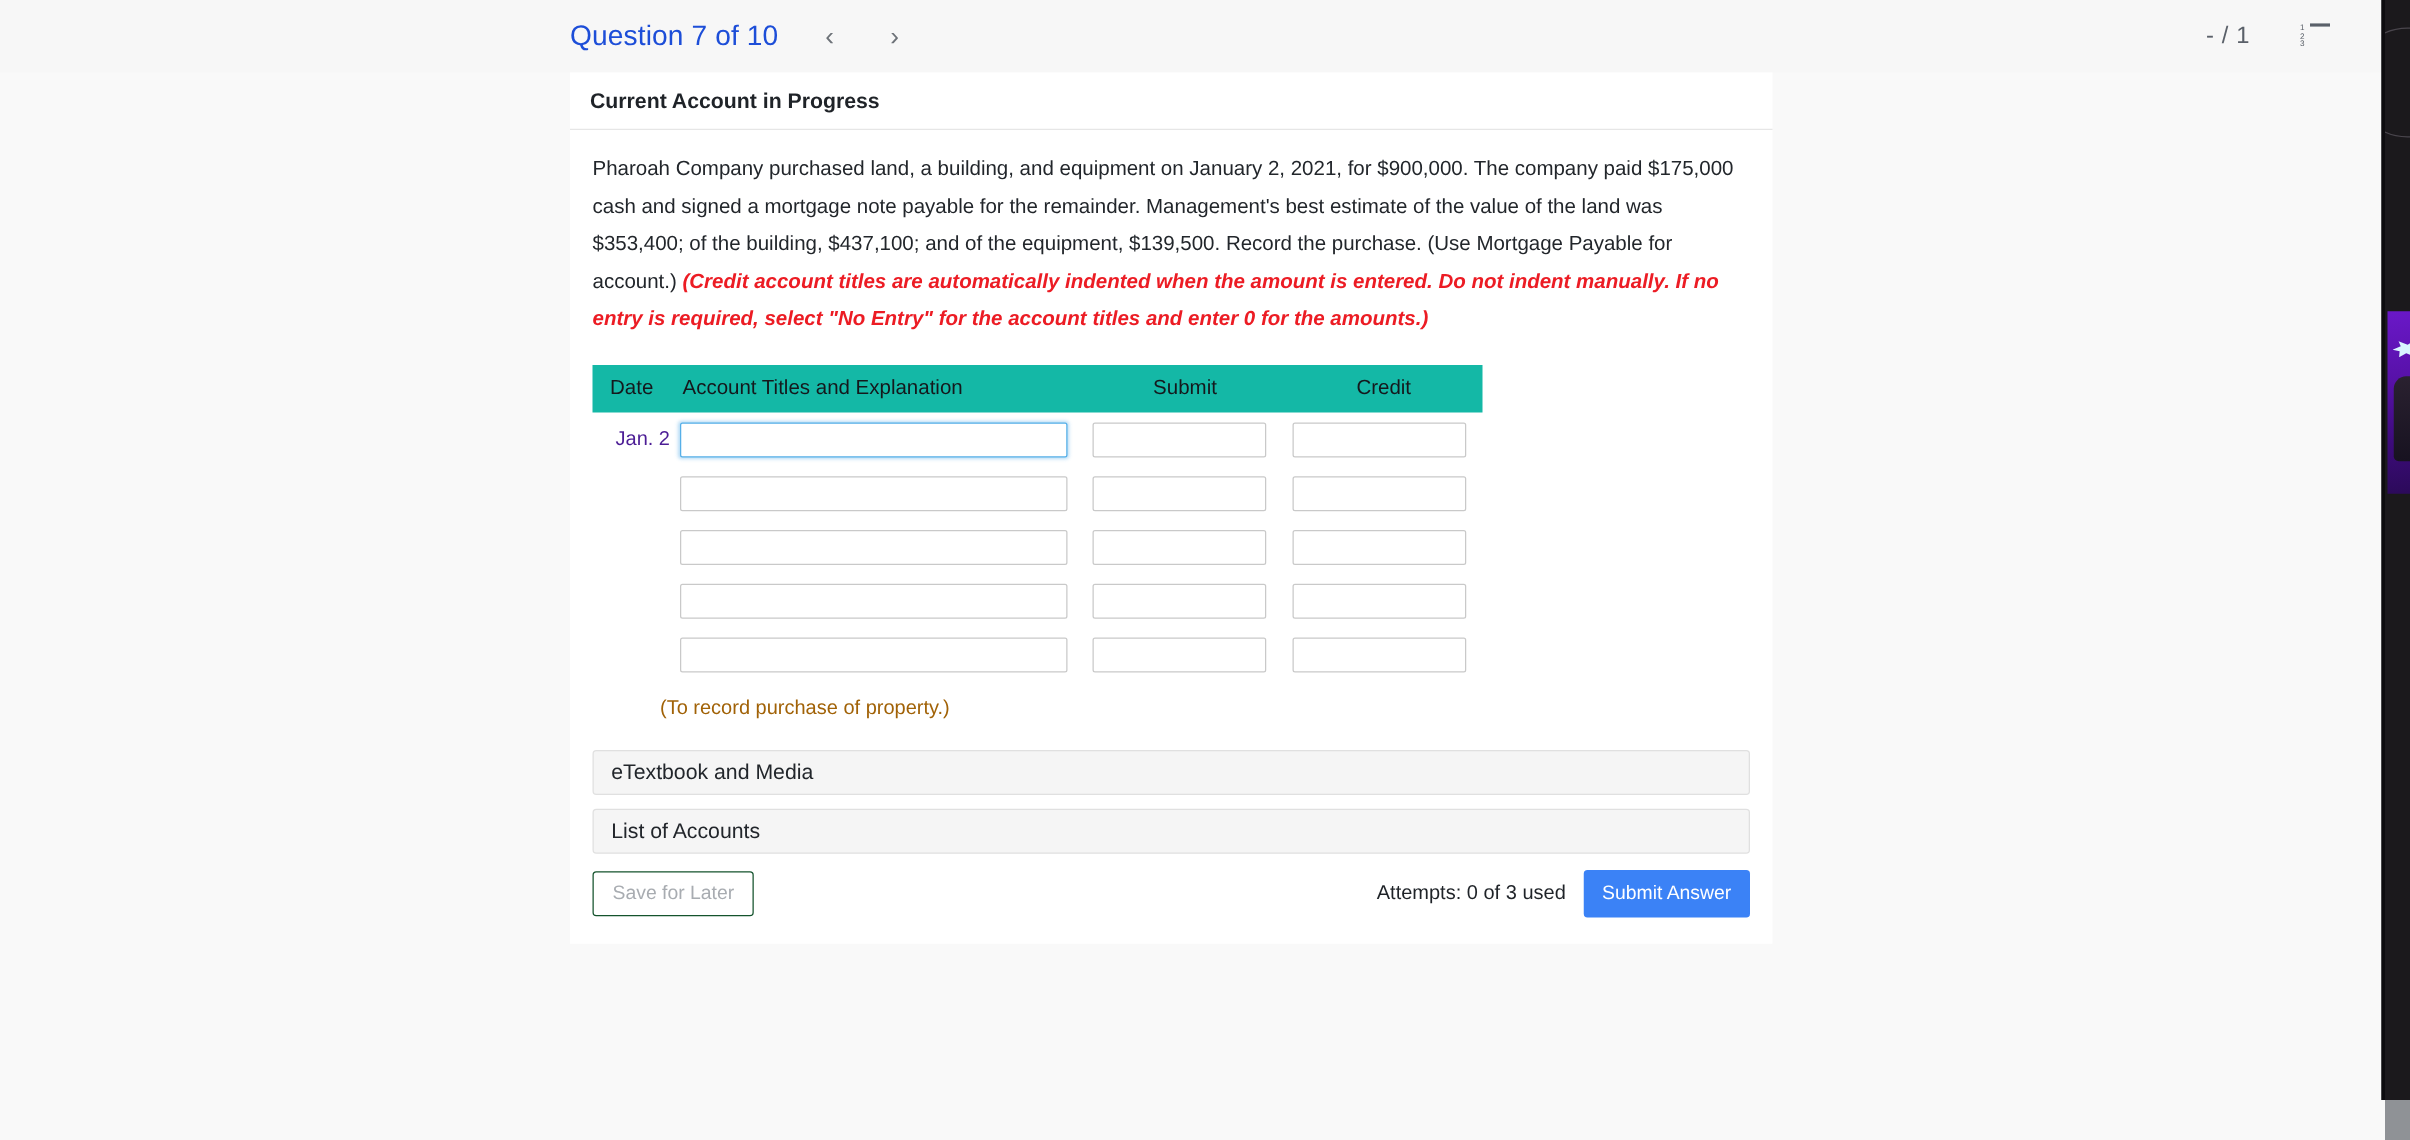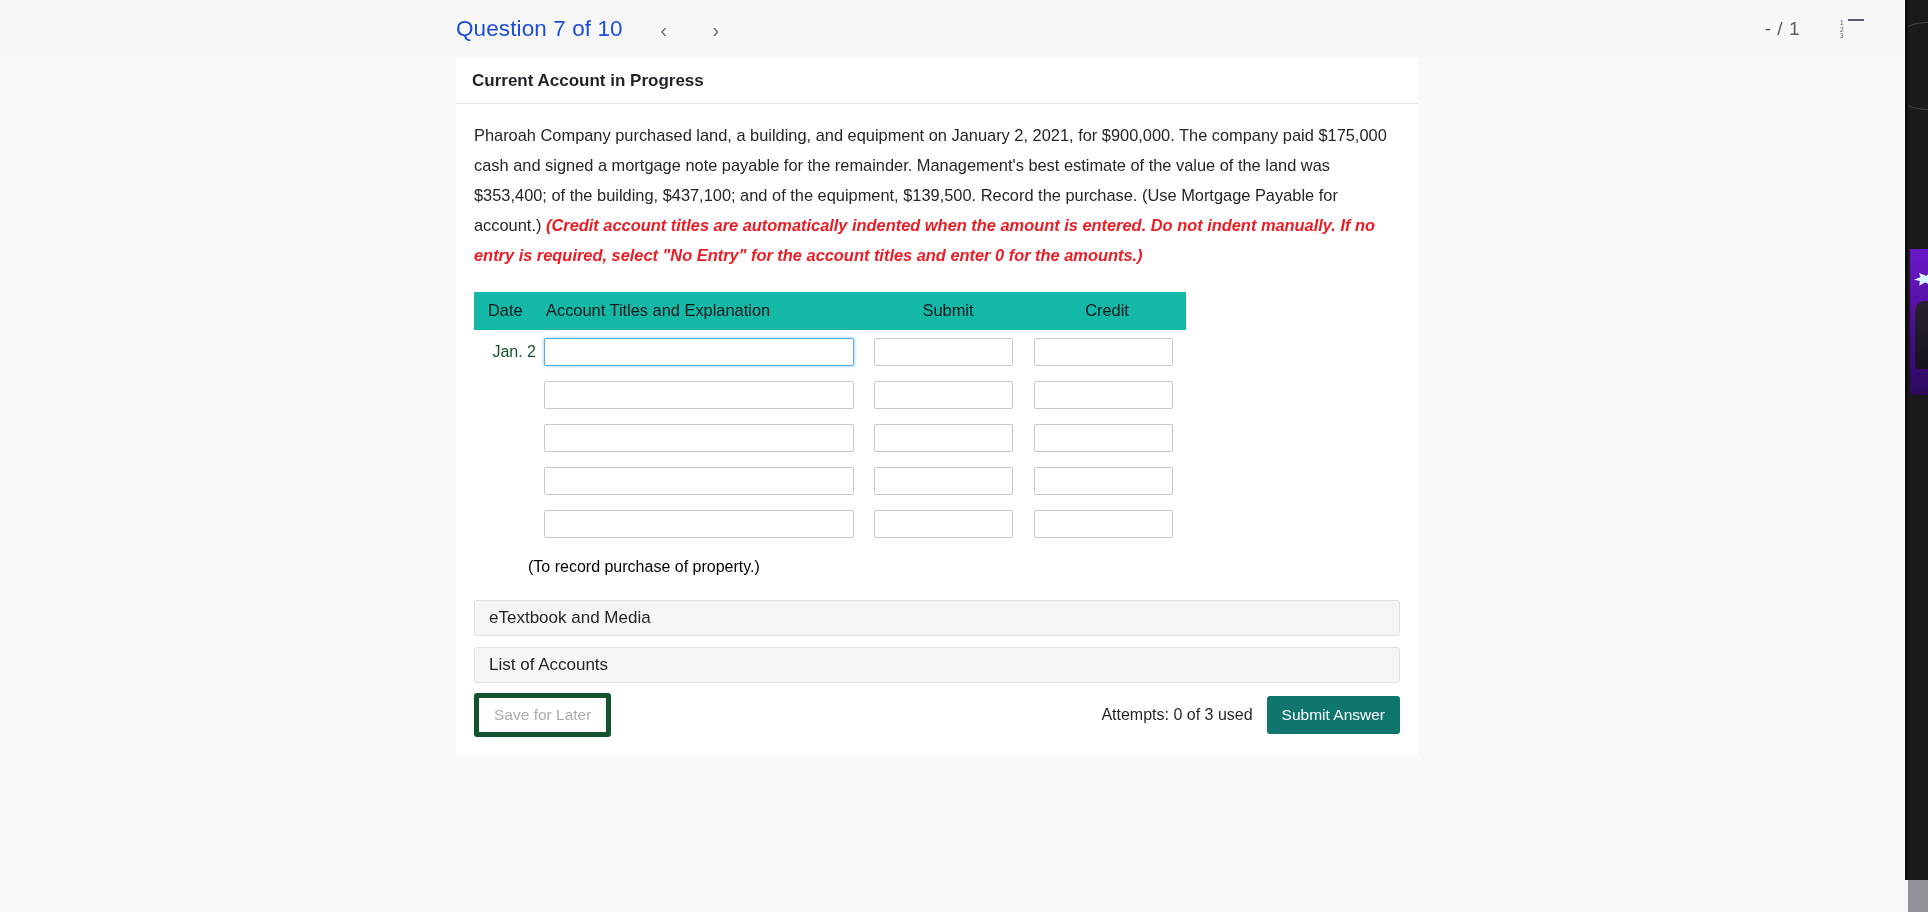--- a/index.html
+++ b/index.html
@@ -146,21 +146,21 @@
     white-space: nowrap;
   }
   th.c-date  { width: 62px;  padding-left: 14px !important; }
   th.c-acct  { width: 332px; padding-left: 10px !important; }
   th.c-debit { width: 160px; text-align: center !important; }
   th.c-cred  { width: 158px; text-align: center !important; }
 
   #jtable tbody td { padding: 0; vertical-align: middle; }
   .datecell {
     font-size: 16px;
-    color: #14532d;
+    color: #4c1d95;
     text-align: right;
     padding-right: 7px;
     white-space: nowrap;
   }
   .rowpad { height: 43px; }
 
   .f-acct, .f-num {
     height: 28px;
     border: 1px solid #c9c9c9;
     border-radius: 2px;
@@ -174,21 +174,21 @@
   .f-acct { width: 310px; margin-left: 8px; }
   .f-num  { width: 139px; margin-left: 6px; }
   .f-acct.focused {
     border: 1px solid #56afe8;
     box-shadow: 0 0 3px 1px rgba(90,175,232,0.45);
   }
   .cellwrap { display: flex; align-items: center; }
 
   #memo {
     font-size: 16px;
-    color: #000000;
+    color: #a16207;
     padding: 13px 0 0 72px;
   }
 
   
   .panel {
     margin: 24px 18px 0 18px;
     height: 36px;
     background: #f5f5f5;
     border: 1px solid #e0e0e0;
     border-radius: 3px;
@@ -202,38 +202,38 @@
   .panel.second { margin-top: 11px; }
 
   
   #footer {
     margin: 14px 18px 0 18px;
     display: flex;
     align-items: center;
     height: 36px;
   }
   #save-later {
-    border: 5px solid #14532d;
+    border: 1px solid #14532d;
     background: #fff;
     border-radius: 3px;
     color: #a8acb1;
     font-size: 15.5px;
     font-family: "Liberation Sans", sans-serif;
     padding: 8px 15px;
     cursor: default;
   }
   #attempts {
     margin-left: auto;
     font-size: 16px;
     color: #1f2328;
     white-space: nowrap;
   }
   #submit {
     margin-left: 14px;
-    background: #0f766e;
+    background: #3b82f6;
     color: #fff;
     font-size: 15.5px;
     font-family: "Liberation Sans", sans-serif;
     border: none;
     border-radius: 3px;
     padding: 10px 15px;
     cursor: pointer;
     white-space: nowrap;
   }
 

